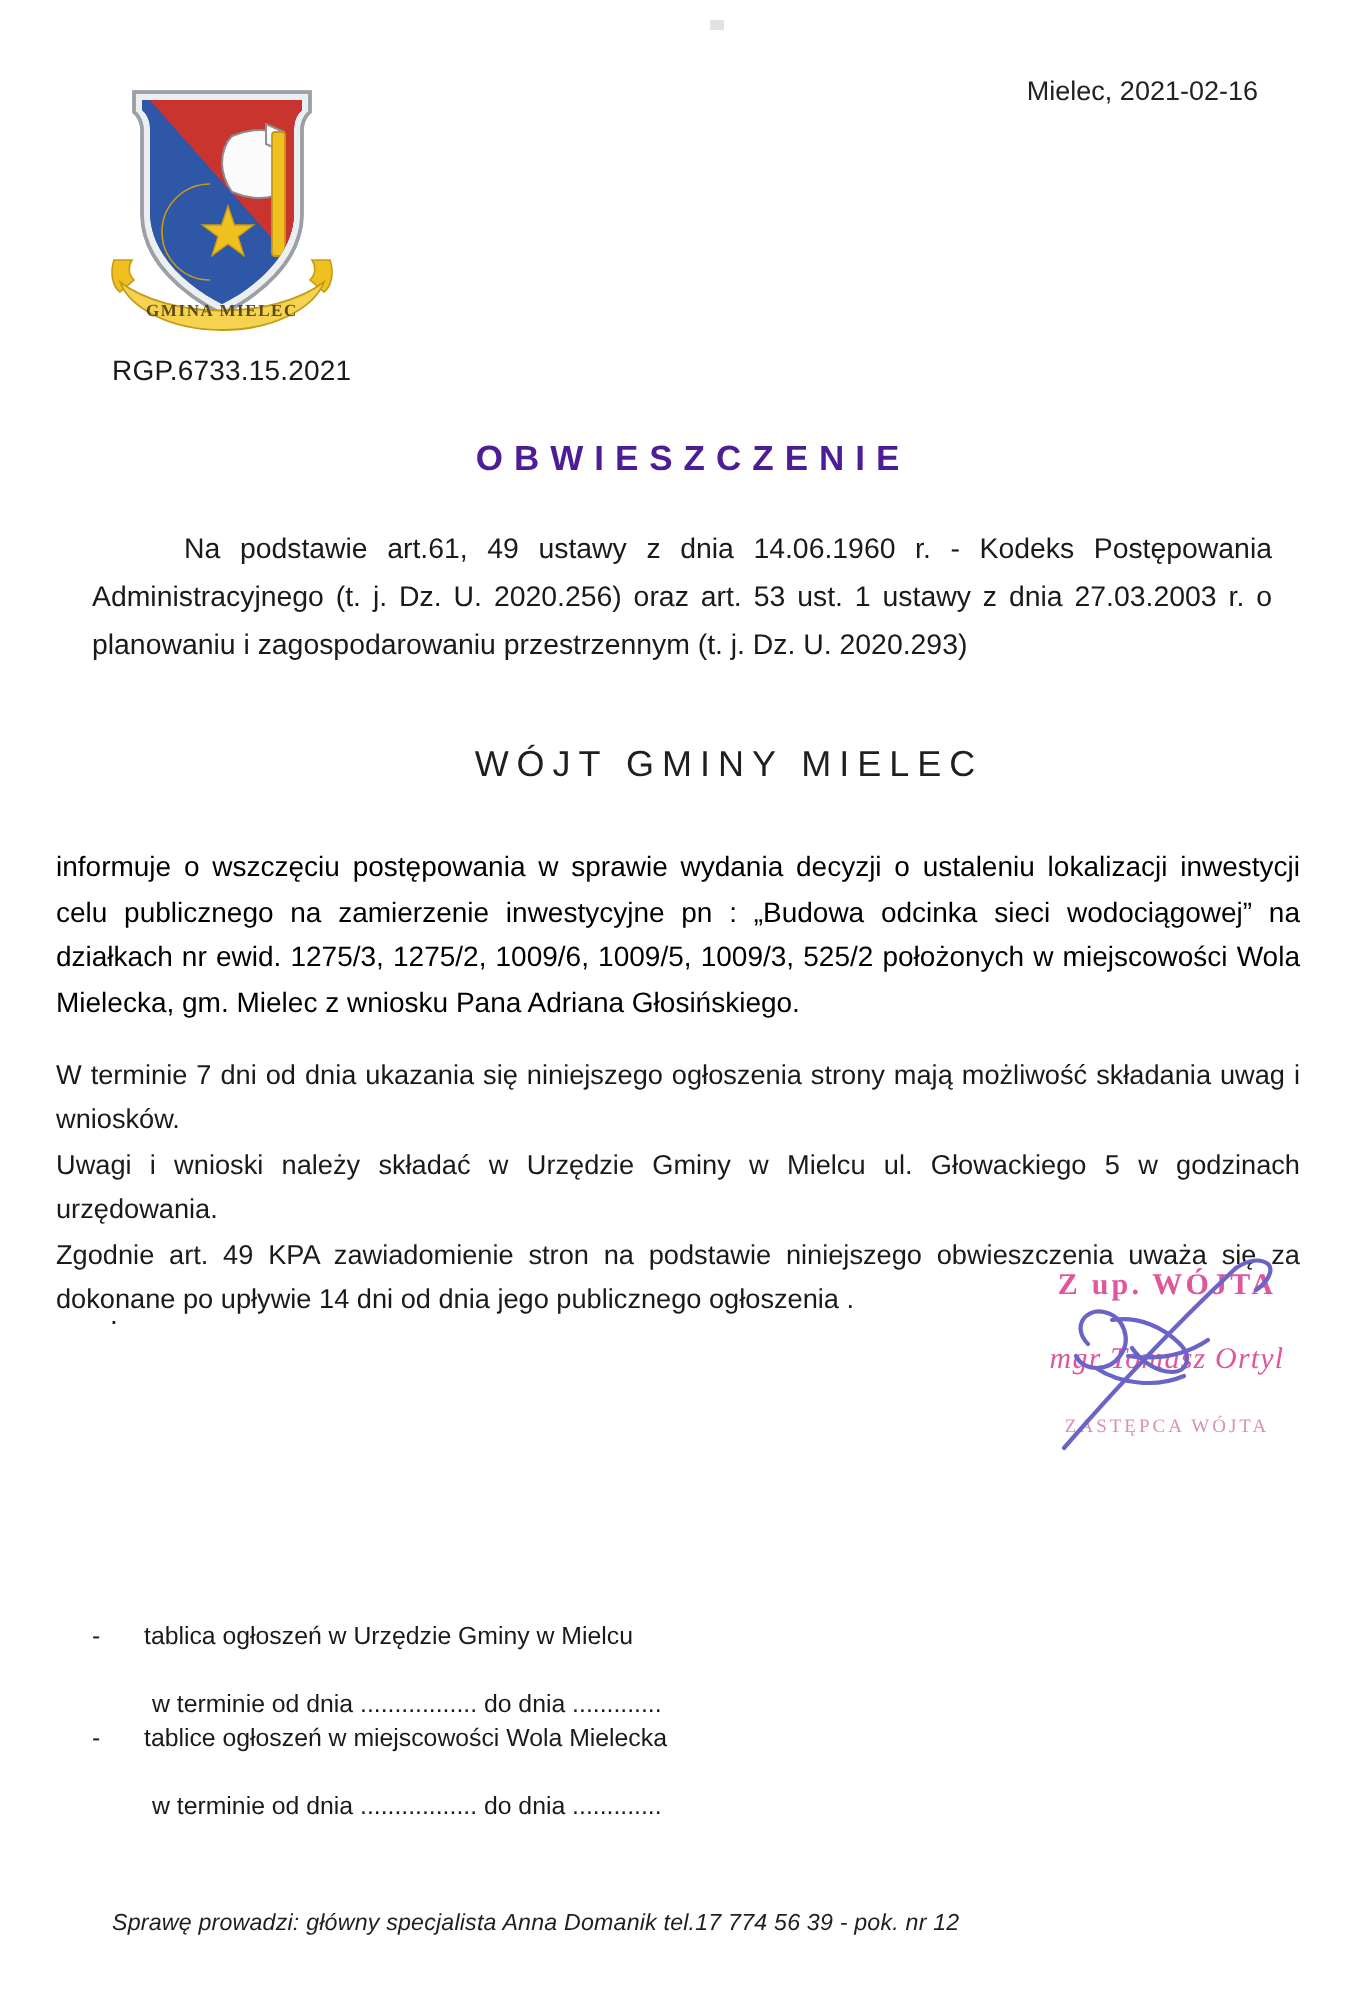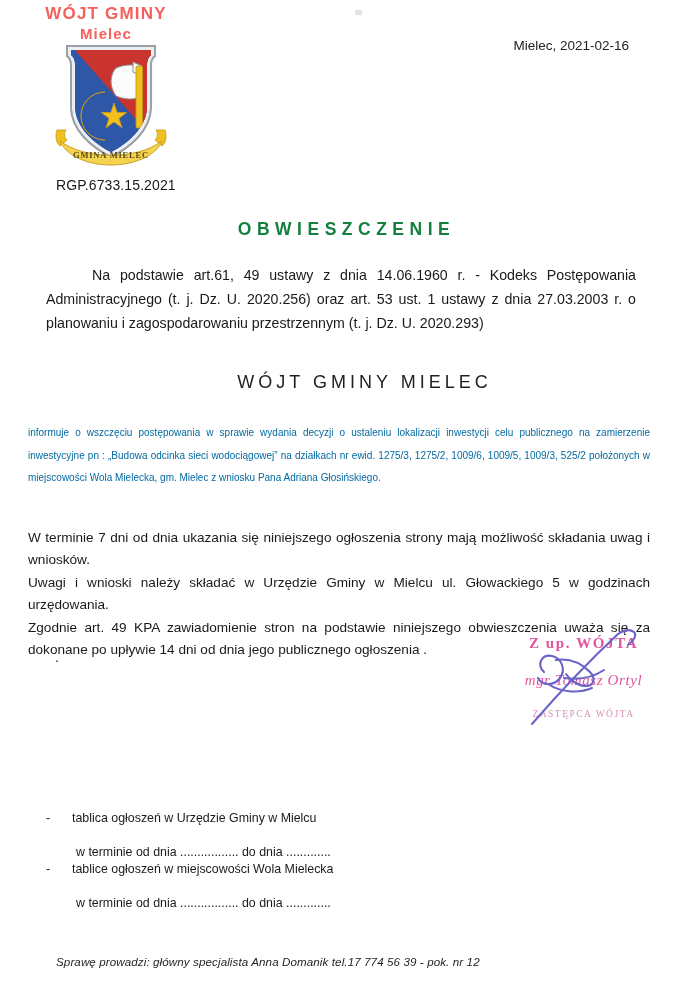--- a/index.html
+++ b/index.html
@@ -72,21 +72,21 @@
   
   .doc-title {
     position: absolute;
     left: 0;
     right: 0;
     top: 219px;
     text-align: center;
     font-size: 17.5px;
     font-weight: bold;
     letter-spacing: 5.5px;
-    color: #15803d;
+    color: #4c1d95;
     padding-left: 12px;
   }
 
   
   .legal-basis {
     position: absolute;
     left: 46px;
     width: 590px;
     top: 263px;
     font-size: 14.2px;
@@ -107,24 +107,24 @@
     letter-spacing: 4px;
     color: #1f1f1f;
     padding-left: 48px;
   }
 
   .notice-body {
     position: absolute;
     left: 28px;
     width: 622px;
     top: 422px;
-    font-size: 10px;
+    font-size: 14px;
     line-height: 22.6px;
     text-align: justify;
-    color: #0369a1;
+    color: #000000;
   }
 
   .deadline-body {
     position: absolute;
     left: 28px;
     width: 622px;
     top: 527px;
     font-size: 13.6px;
     line-height: 22.4px;
     text-align: justify;
@@ -226,24 +226,20 @@
     opacity: 0.75;
   }
 </style>
 </head>
 <body>
 
 <div class="page">
 
   <div class="scan-artifact"></div>
 
-  <div class="header-stamp">
-    <div class="line1">WÓJT  GMINY</div>
-    <div class="line2">Mielec</div>
-  </div>
 
   <div class="coat-of-arms">
     <svg viewBox="0 0 132 132" xmlns="http://www.w3.org/2000/svg">
       <defs>
         <clipPath id="shieldClip">
           <path d="M26,14 L26,19 C26,19 30,22 30,28 L30,70 C30,92 50,108 66,116 C82,108 102,92 102,70 L102,28 C102,22 106,19 106,19 L106,14 Z"></path>
         </clipPath>
       </defs>
 
       <path d="M22,10 L22,20 C22,20 26,23 26,29 L26,71 C26,95 48,112 66,121 C84,112 106,95 106,71 L106,29 C106,23 110,20 110,20 L110,10 Z" fill="#eceff1" stroke="#9aa0a6" stroke-width="1.6"></path>

